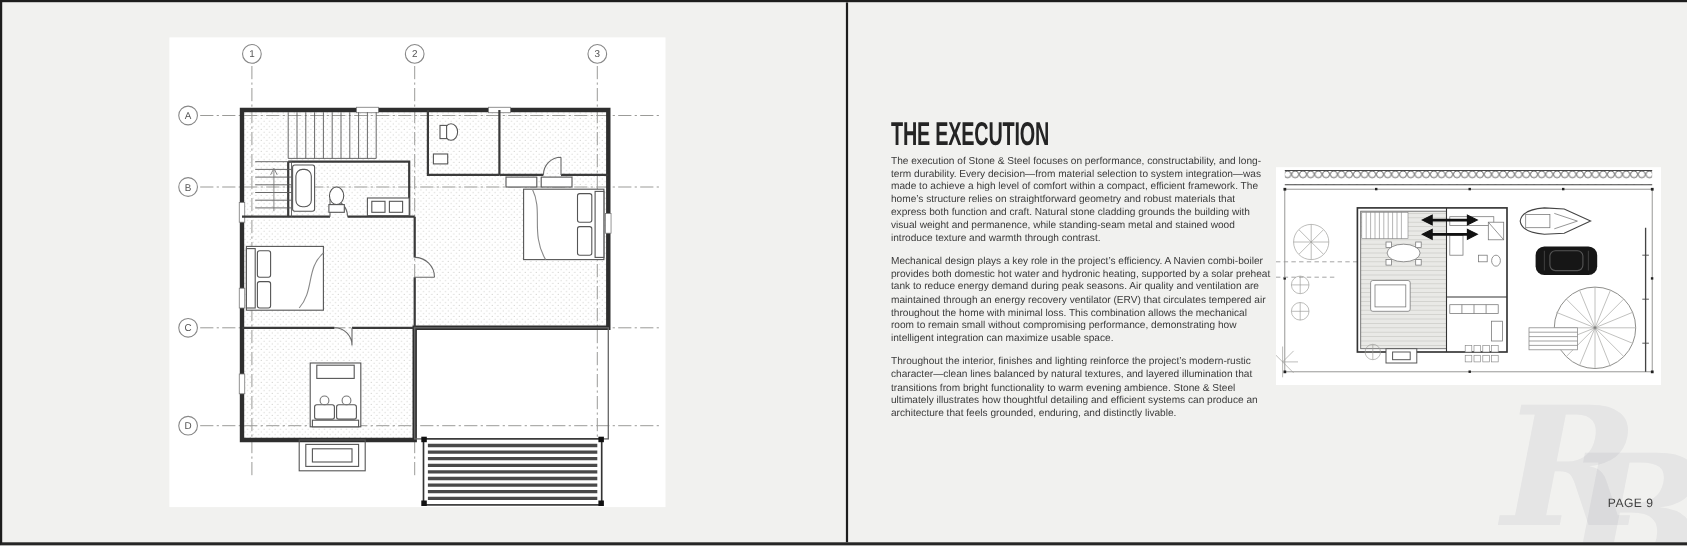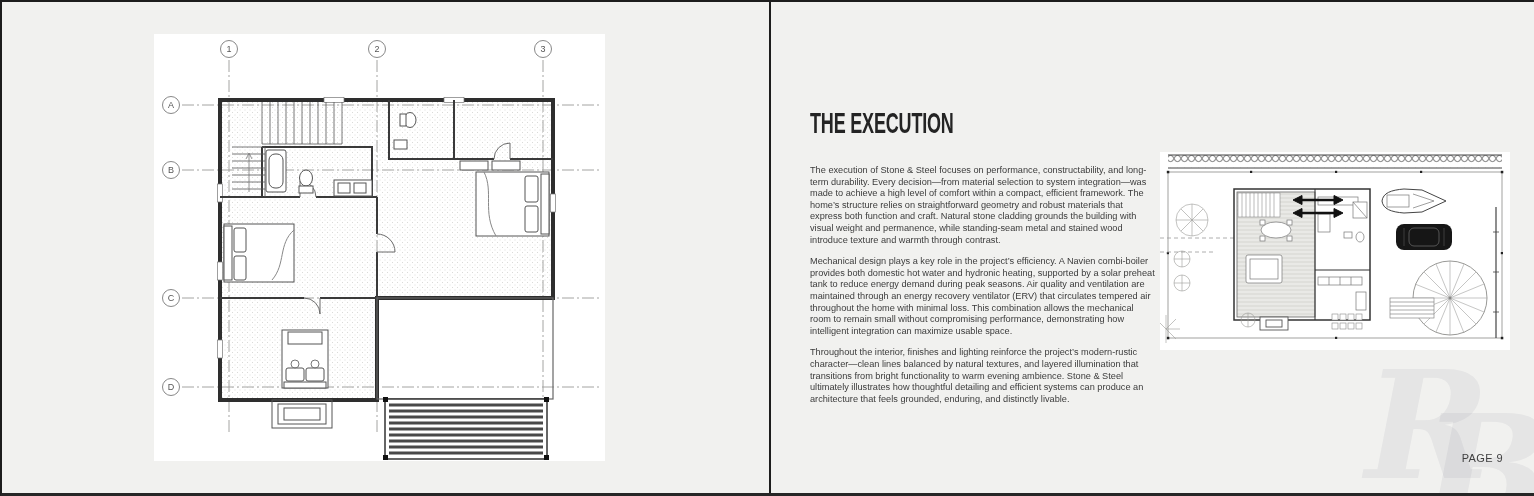--- a/index.html
+++ b/index.html
@@ -12,21 +12,21 @@
   .spine{position:absolute;left:767px;top:0;width:2px;height:496px;background:#1d1d1d;}
   
   .plan-sheet{position:absolute;left:152px;top:32px;width:451px;height:427px;background:#ffffff;}
   .plan-sheet svg{display:block;}
   
   .article-title{
     position:absolute;left:808px;top:104px;margin:0;
     font-size:30px;font-weight:bold;color:#242424;letter-spacing:-.3px;
     transform:scale(.6,1);transform-origin:left top;white-space:nowrap;
   }
-  .article-body{position:absolute;left:808px;top:139px;width:347px;color:#3b3b3b;margin-top:24px;}
+  .article-body{position:absolute;left:808px;top:139px;width:347px;color:#3b3b3b;}
   .article-body p{margin:0 0 10px 0;font-size:9.2px;line-height:11.6px;text-align:left;}
   .site-plan{position:absolute;left:1158px;top:150px;width:350px;height:198px;background:#ffffff;}
   .page-number{position:absolute;right:33px;top:450px;font-size:11px;color:#3f3f3f;letter-spacing:.4px;}
   .watermark-letter{
     position:absolute;font-family:"DejaVu Serif",serif;font-style:italic;font-weight:bold;
     color:rgba(90,90,115,.08);line-height:1;user-select:none;pointer-events:none;
   }
   .wm-r{right:46px;top:348px;font-size:150px;}
   .wm-b{right:-14px;top:392px;font-size:150px;}
 </style>

